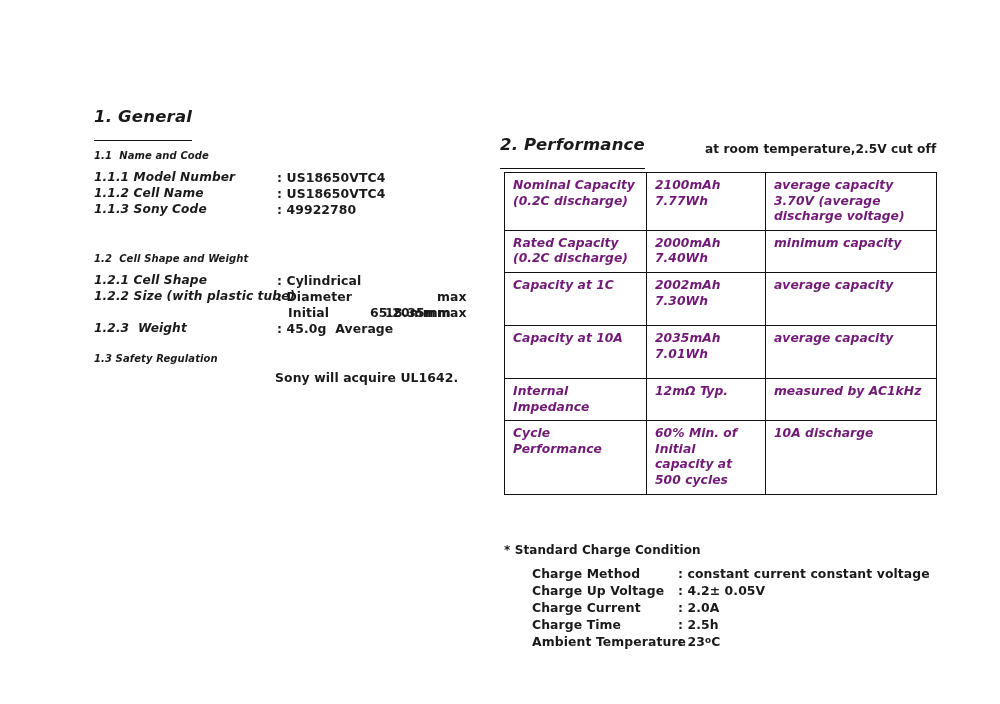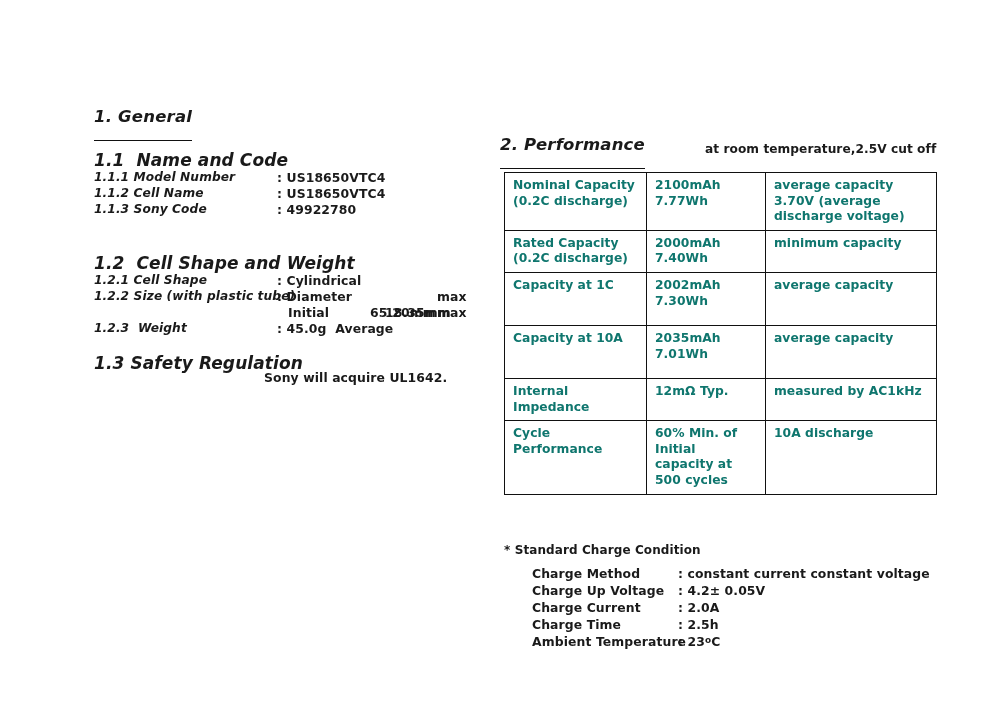--- a/index.html
+++ b/index.html
@@ -32,38 +32,39 @@
     letter-spacing: 0.2px;
     border-bottom: 1.6px solid #111;
     padding-bottom: 15px;
     line-height: 1.05;
   }
 
   
   .sub-heading {
     font-weight: bold;
     font-style: italic;
-    font-size: 17px;
+    font-size: 10px;
     letter-spacing: 0.1px;
   }
   .item-label {
     font-weight: bold;
     font-style: italic;
     font-size: 12.2px;
     letter-spacing: 0.1px;
   }
   .item-value {
     font-weight: bold;
     font-size: 12.4px;
     letter-spacing: 0.1px;
   }
   .plain-bold {
     font-weight: bold;
     font-size: 12.4px;
     letter-spacing: 0.1px;
+    margin-left: 11px;
   }
 
   
   .note {
     font-weight: bold;
     font-size: 12.2px;
     letter-spacing: 0.05px;
   }
 
   table.perf {
@@ -75,21 +76,22 @@
     table-layout: fixed;
   }
   table.perf td {
     border: 1.4px solid #111;
     vertical-align: top;
     padding: 5px 7px 5px 8px;
     font-weight: bold;
     font-size: 12.3px;
     line-height: 1.27;
     letter-spacing: 0.05px;
-    color: #0f766e;
+    color: #701a75;
+    font-style: italic;
   }
   table.perf td.c1 { width: 126px; }
   table.perf td.c2 { width: 103px; }
   table.perf td.c3 { width: 155px; }
 
   .charge-title {
     font-weight: bold;
     font-size: 12px;
     letter-spacing: 0.1px;
   }

